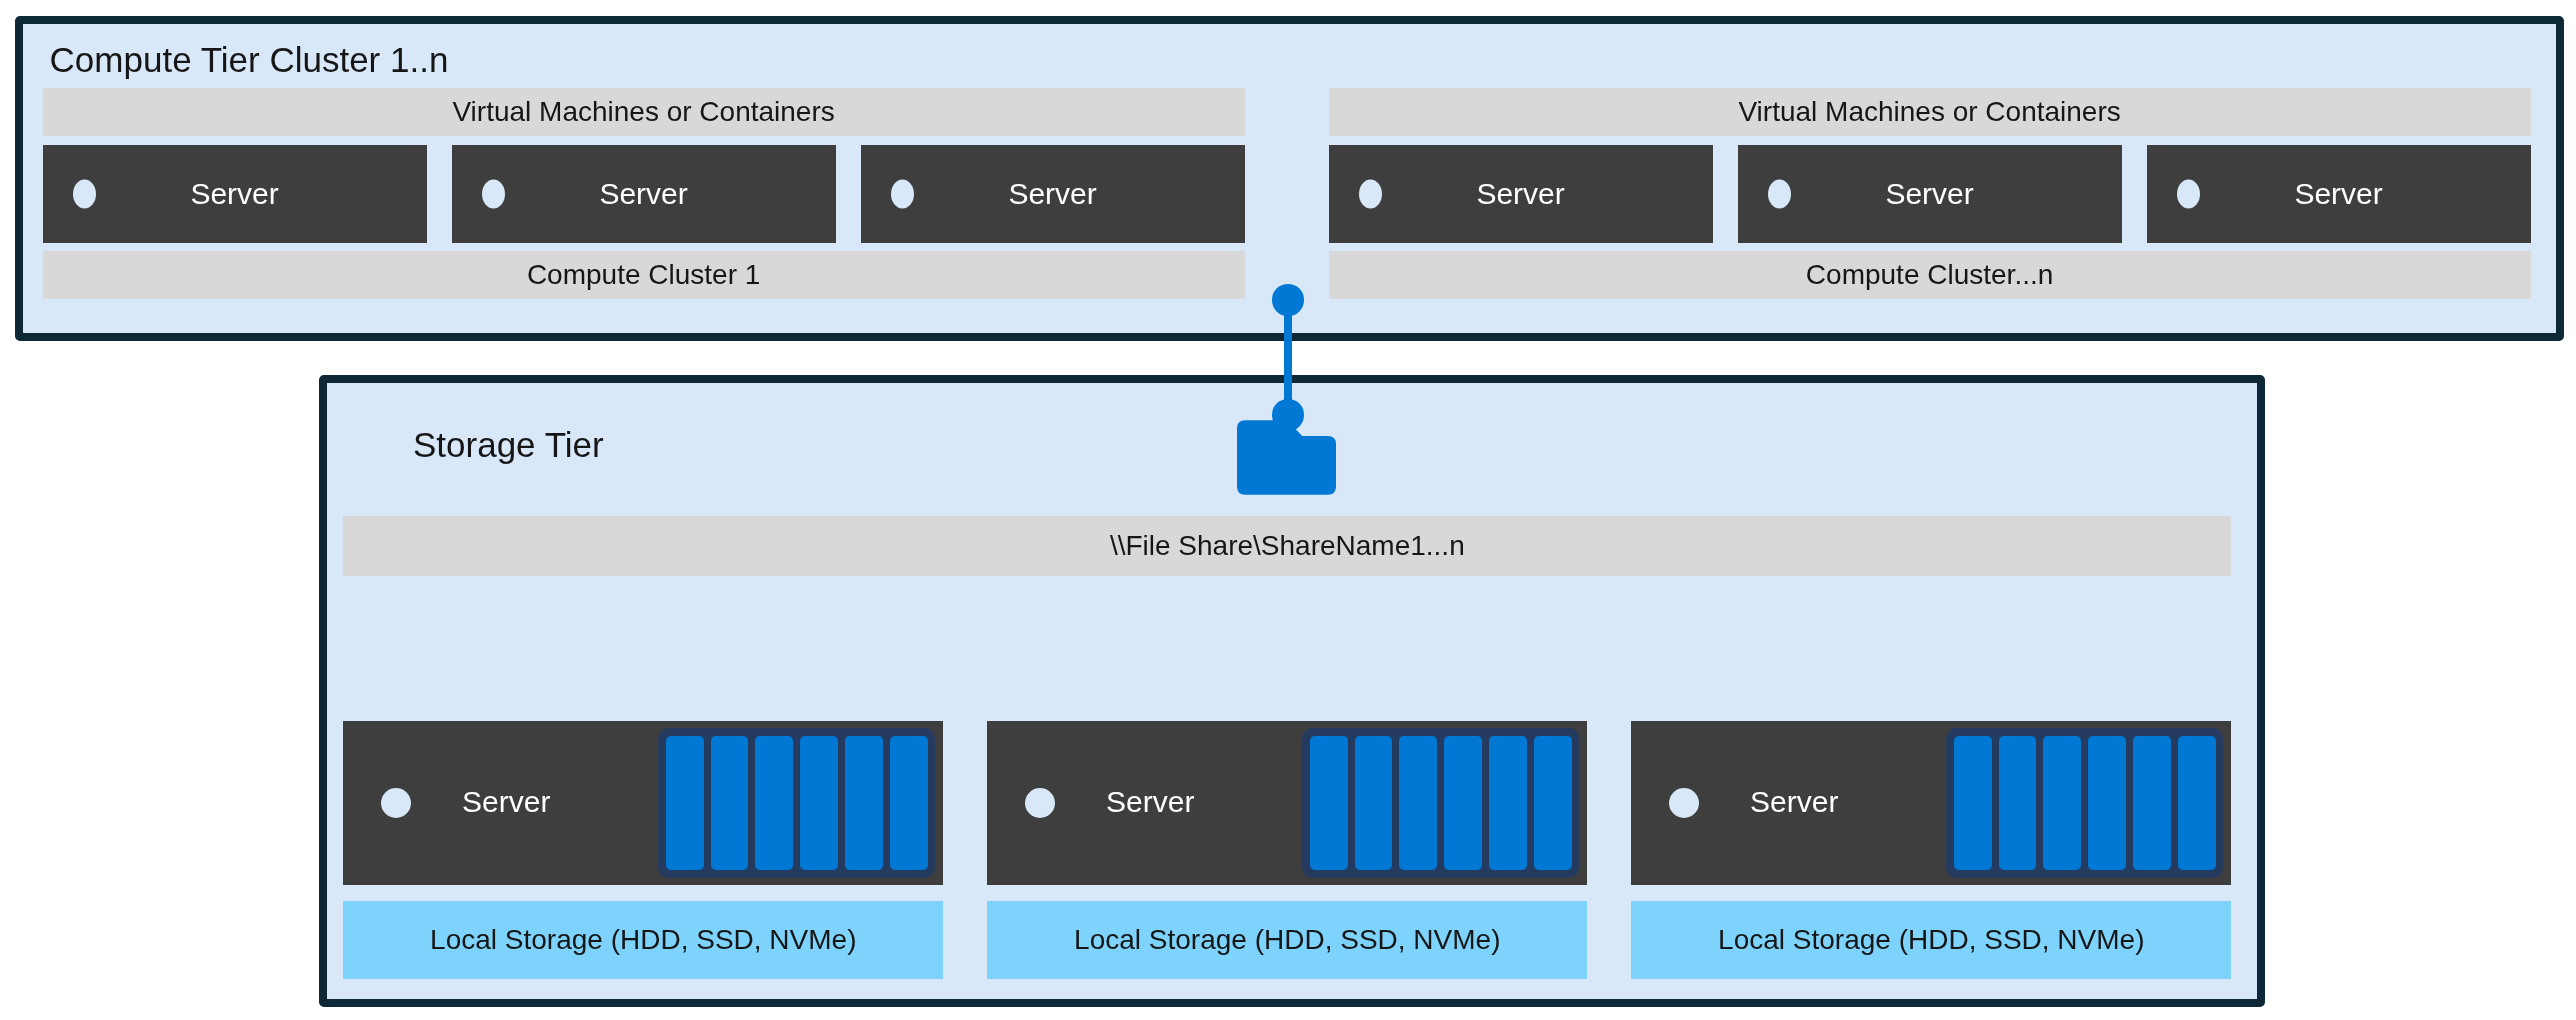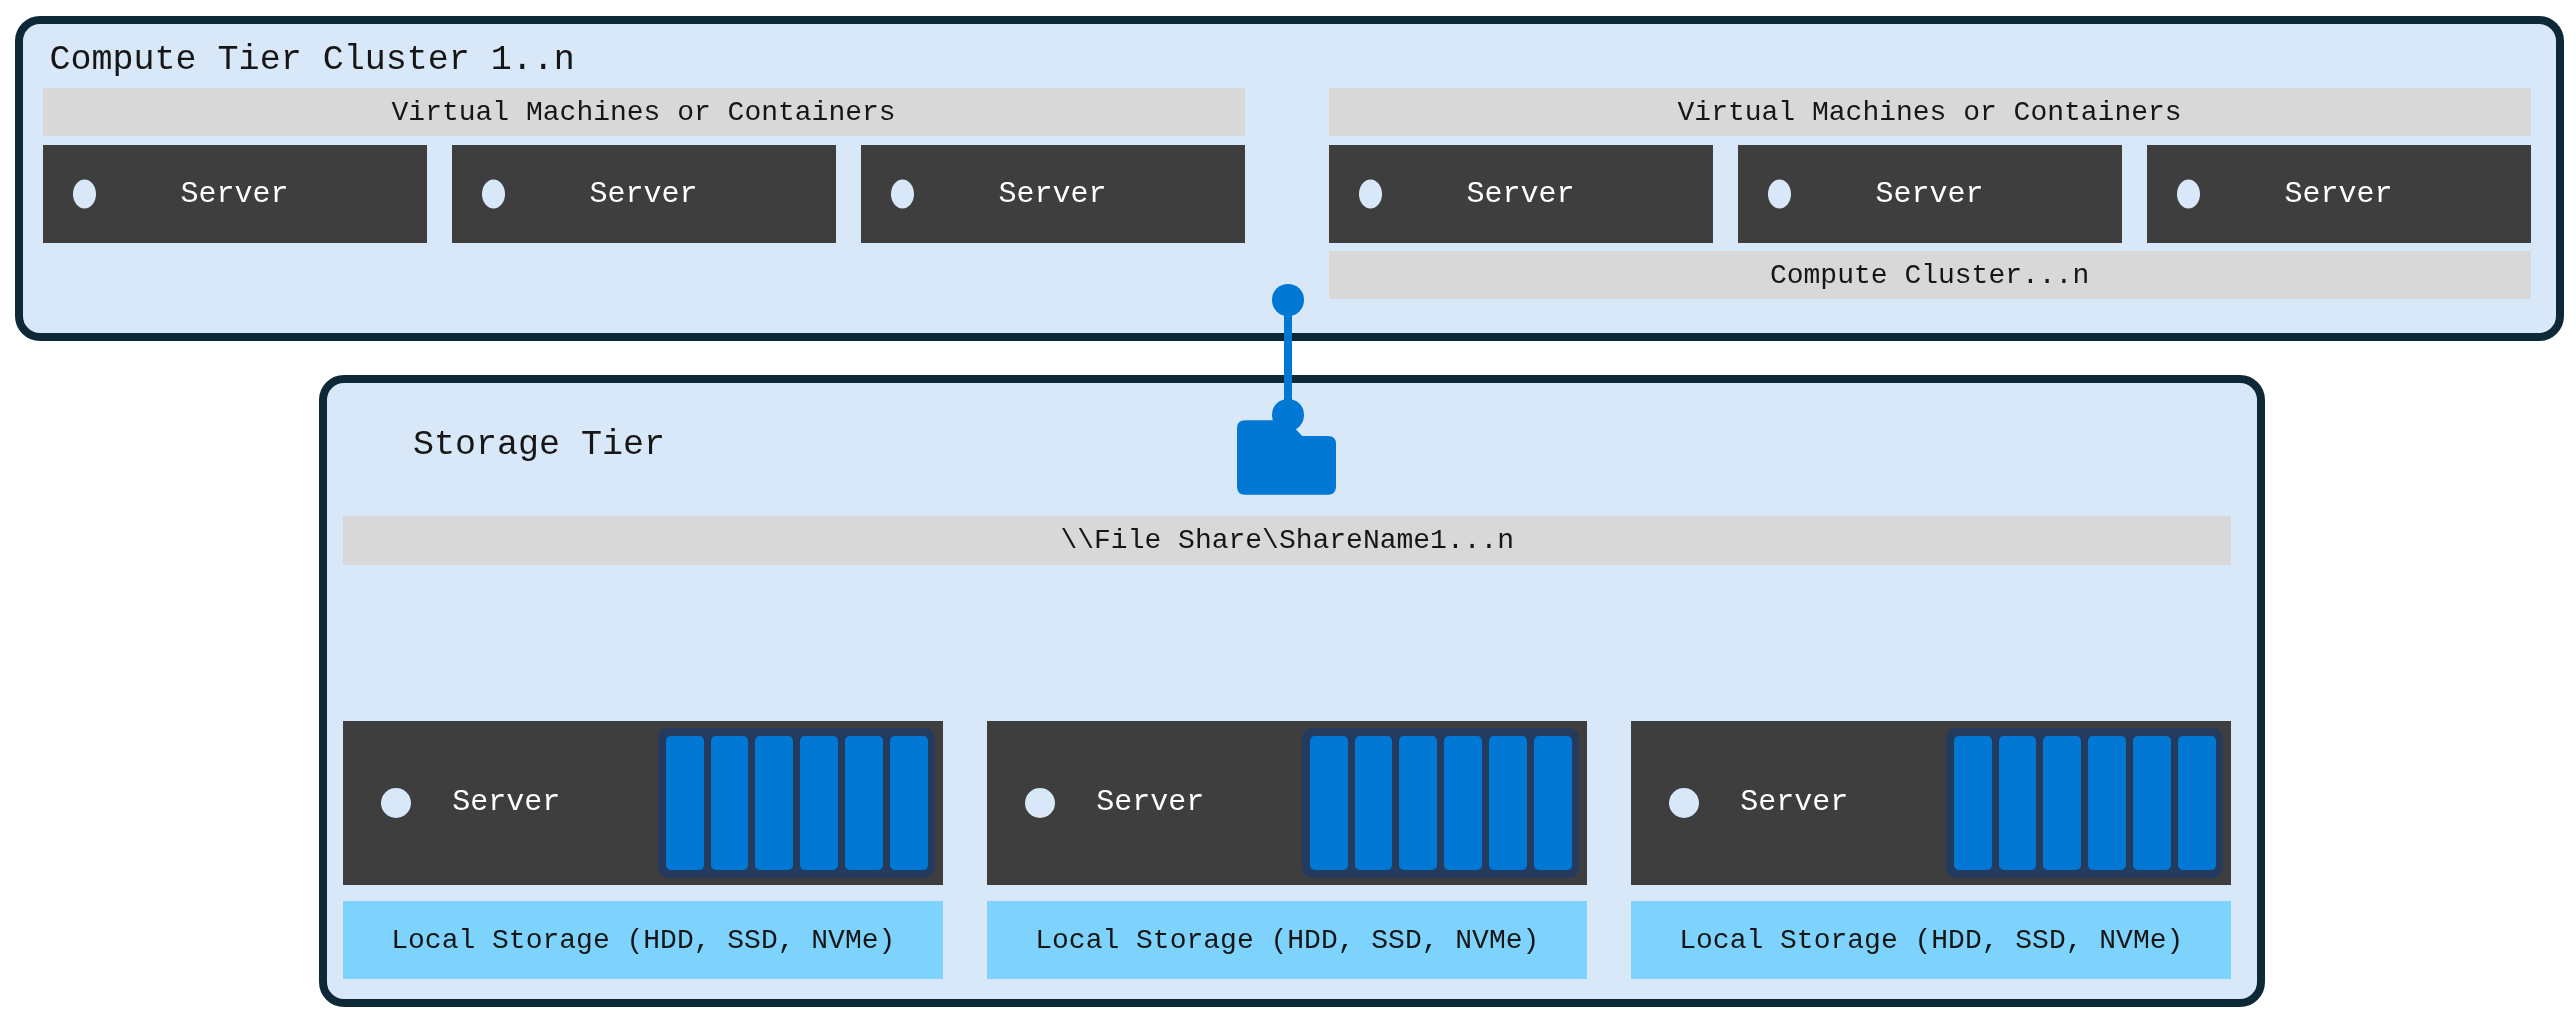--- a/index.html
+++ b/index.html
@@ -1,21 +1,21 @@
 <!DOCTYPE html>
 <html style="font-size:9.3px"><head>
 <meta charset="utf-8">
 <style>
   * { margin:0; padding:0; box-sizing:border-box; }
   html,body { background:#ffffff; }
   body { font-family:"Liberation Sans", sans-serif; color:#161616; }
 
   .canvas { position:relative; width:2576px; height:1020px; background:#ffffff; overflow:hidden; }
 
-  .tier { position:absolute; background:#d9e8f8; border:8.2px solid #0d2836; border-radius:25px;font-family:Liberation Mono, monospace; }
+  .tier { position:absolute; background:#d9e8f8; border:8.2px solid #0d2836; border-radius:5px; }
   .tier.compute { left:14.6px; top:16.3px; width:2549px; height:325px; }
   .tier.storage { left:319px; top:375px; width:1946px; height:632px; }
 
   .tier-title { position:absolute; font-size:35px; line-height:1.1; color:#161616; white-space:nowrap; }
   .compute > .tier-title { left:27px; top:16.3px; }
   .storage > .tier-title { left:62px; top:43px;margin-left:24px; }
 
   .bar { position:absolute; background:#d8d8d8; display:flex; align-items:center; justify-content:center;
          font-size:28px; color:#161616; white-space:nowrap; }
 
@@ -32,21 +32,21 @@
          background:#d9e8f8; border-radius:50%; }
 
   
   .connector-line { position:absolute; left:1284px; top:300px; width:8.2px; height:115px; background:#0078d4; z-index:5; }
   .connector-dot { position:absolute; width:31.5px; height:31.5px; border-radius:50%; background:#0078d4; z-index:6; }
   .connector-dot.top { left:1272px; top:284px; }
   .connector-dot.bottom { left:1272px; top:399px; }
 
   
   .folder { position:absolute; left:910px; top:37px; width:99px; height:75px; }
-  .layer-bar { left:16.3px; width:1888px; height:49px;text-align:center; }
+  .layer-bar { left:16.3px; width:1888px; height:60px;text-align:center; }
   .layer-bar.l0 { top:133px; }
   .layer-bar.l1 { top:202px; }
   .layer-bar.l2 { top:270px; }
 
   .storage-server-row { position:absolute; left:16.3px; top:338px; width:1888px; height:164px; display:flex; justify-content:space-between; }
   .storage-server { position:relative; width:600px; height:164px; background:#3e3e3e; }
   .storage-server .dot { left:38px; width:30px; height:30px; }
   .storage-server .server-label { position:absolute; left:52px; width:222px; top:50%; transform:translateY(-54%); text-align:center; }
 
   .disk-array { position:absolute; left:315px; top:7px; width:277px; height:150px; background:#243a5e;
@@ -74,20 +74,21 @@
         </div>
         <div class="server-box">
           <span class="dot"></span>
           <span class="server-label">Server</span>
         </div>
         <div class="server-box">
           <span class="dot"></span>
           <span class="server-label">Server</span>
         </div>
       </div>
+      <div class="bar cluster-bar">Compute Cluster 1</div>
     </div>
 
     <div class="cluster c1">
       <div class="bar vm-bar">Virtual Machines or Containers</div>
       <div class="server-row">
         <div class="server-box">
           <span class="dot"></span>
           <span class="server-label">Server</span>
         </div>
         <div class="server-box">

